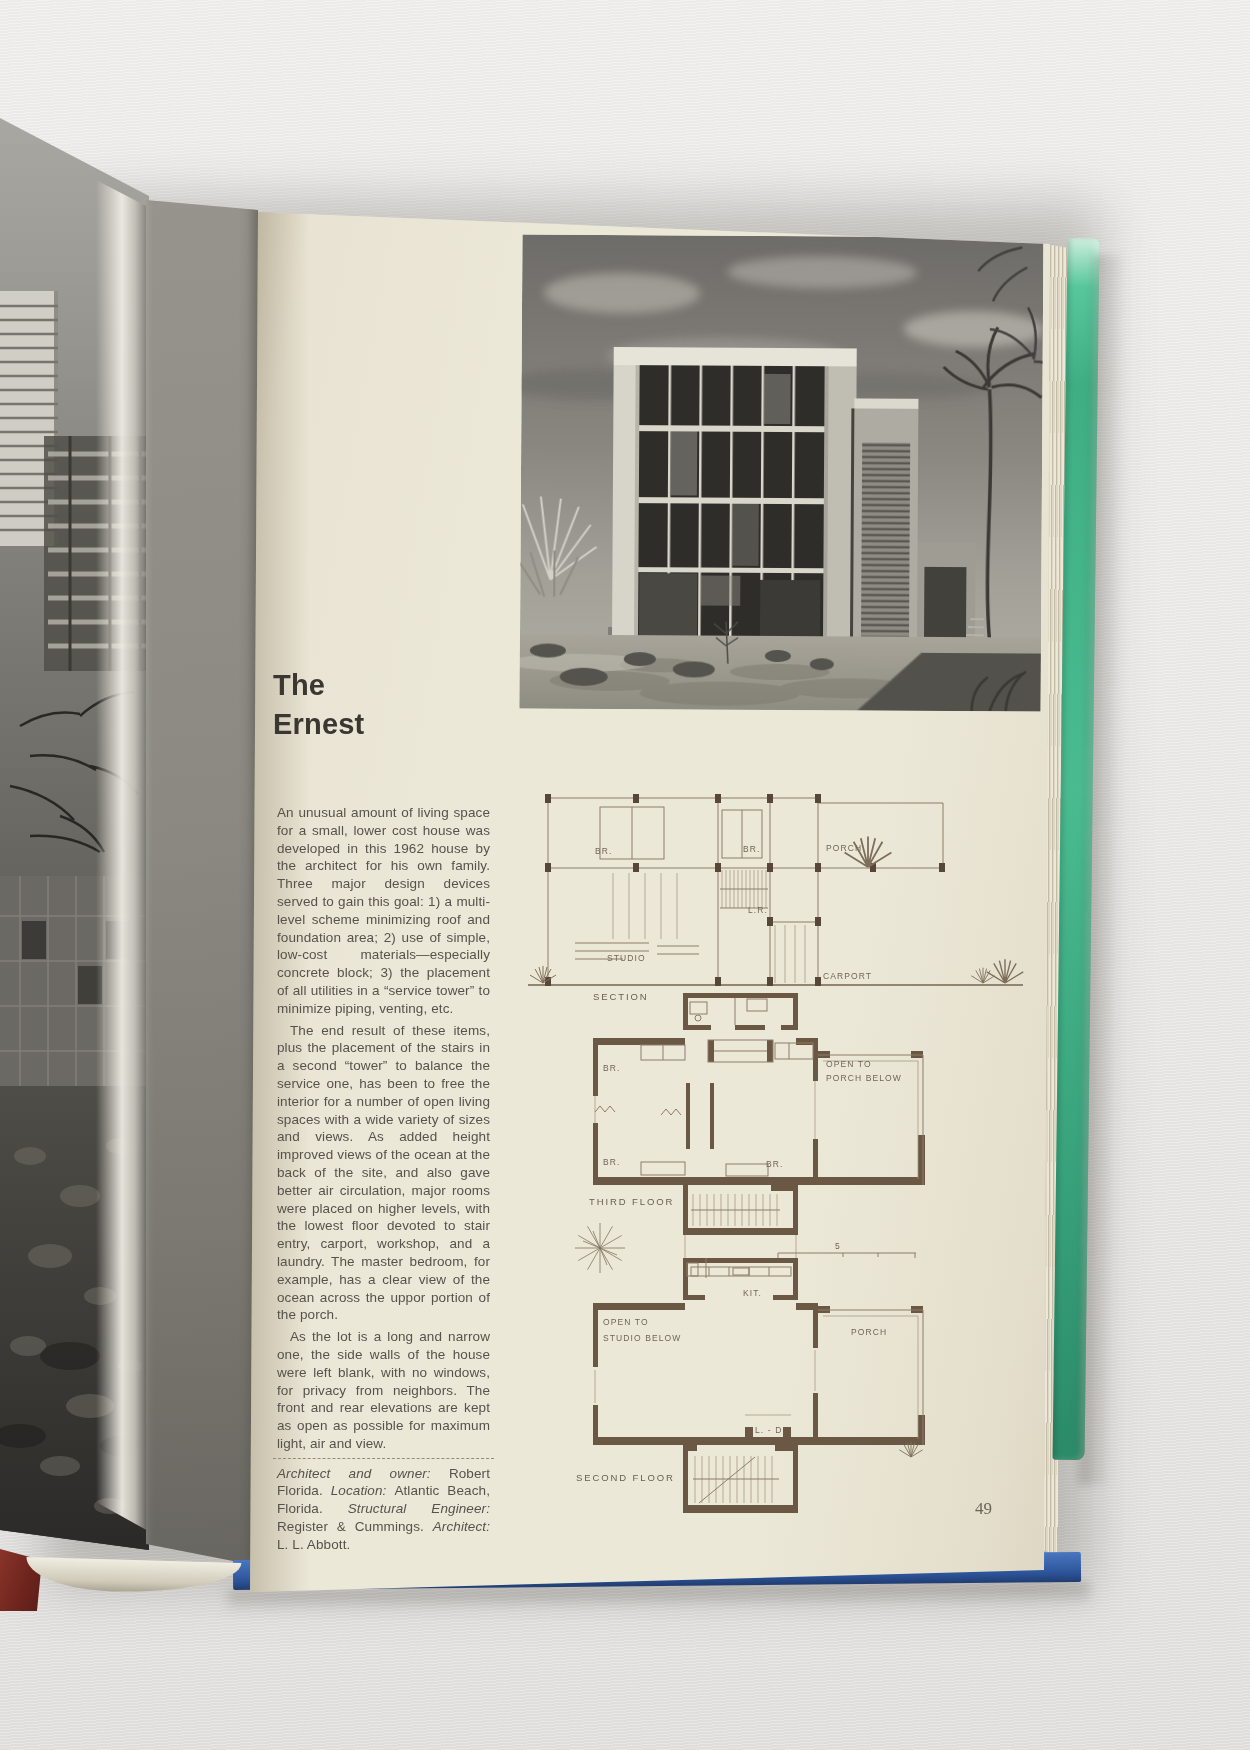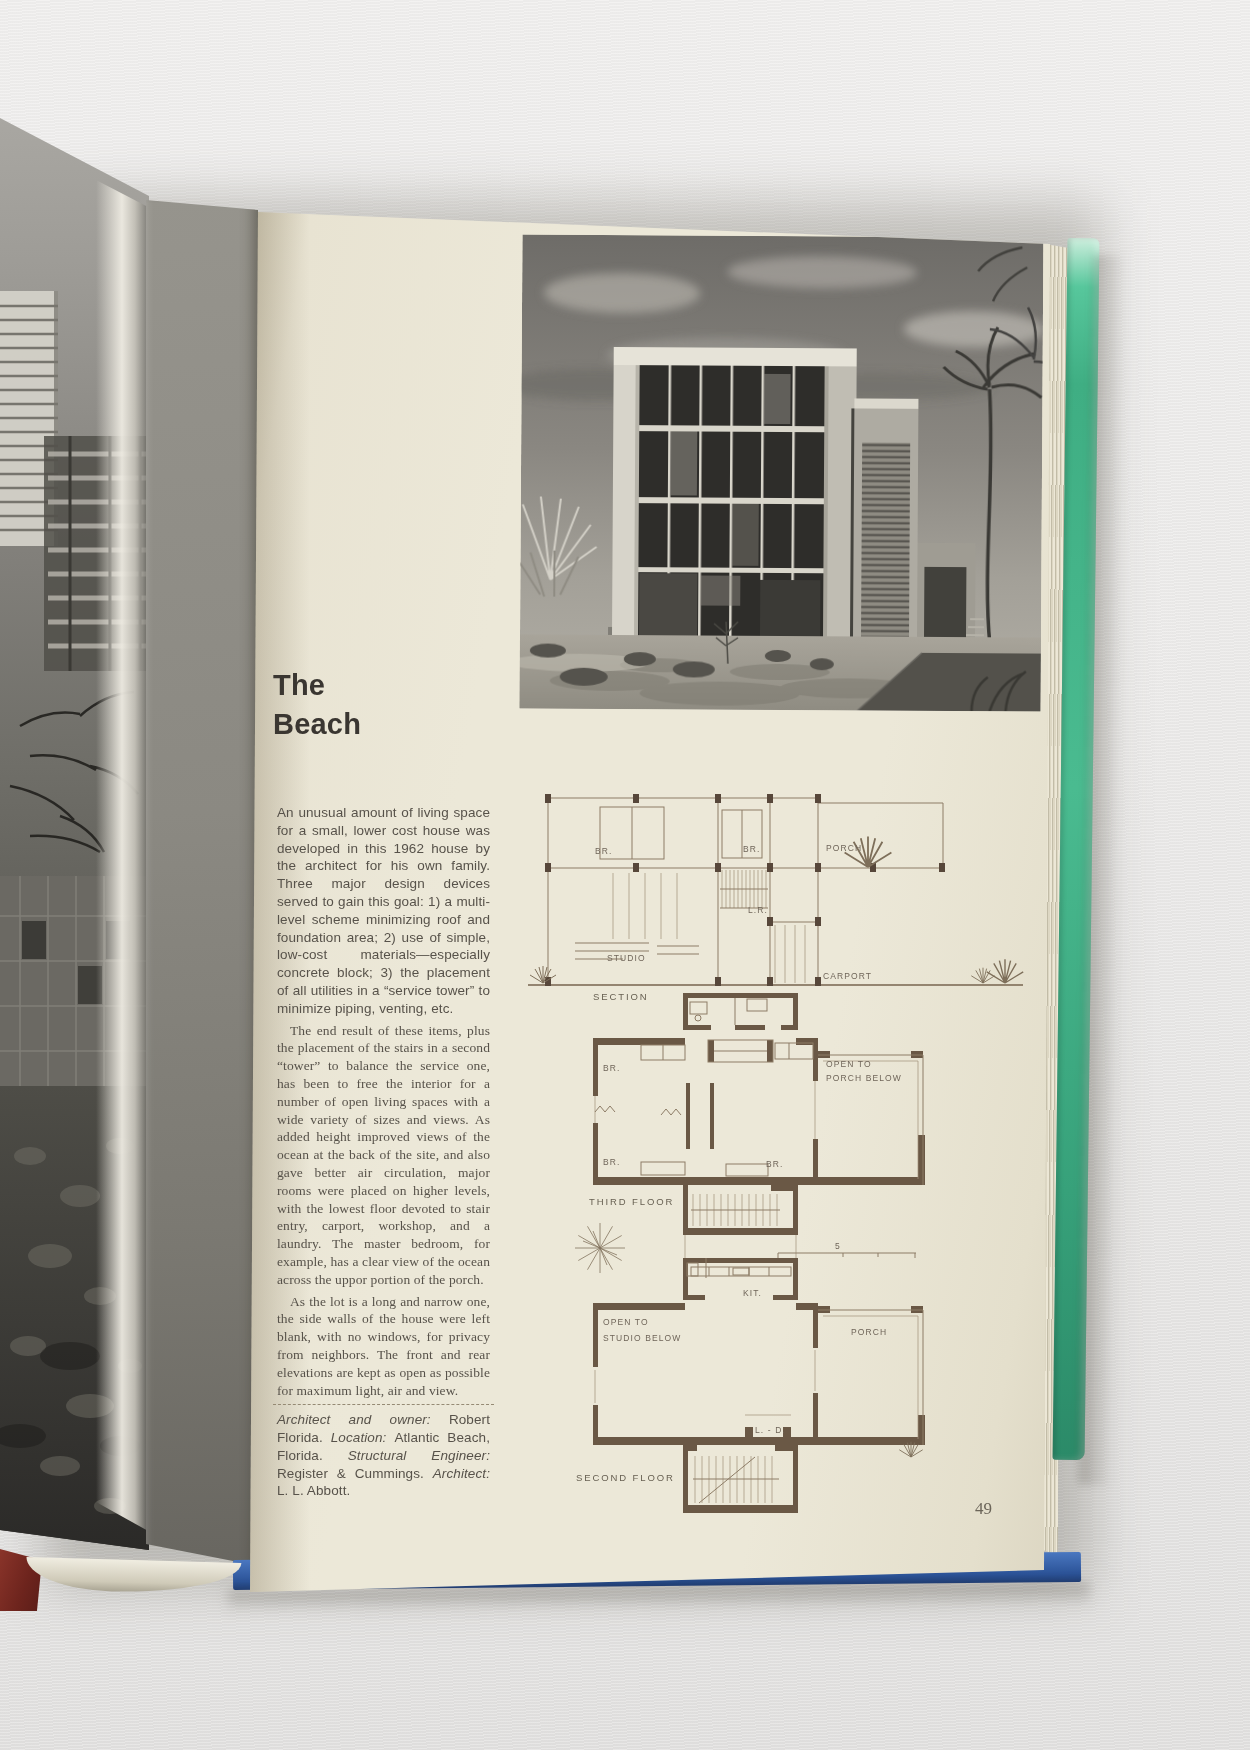--- a/index.html
+++ b/index.html
@@ -60,21 +60,21 @@
     background:linear-gradient(to right, rgba(105,90,60,.28), rgba(105,90,60,0));}
 
   .house-photo{left:271px;top:34px;width:521px;height:474px;transform:rotate(.35deg);overflow:hidden;}
   .house-photo svg{display:block;width:100%;height:100%;}
 
   .title-block{left:23px;top:464px;width:232px;color:#3a3631;
     font-size:29px;font-weight:700;line-height:39px;letter-spacing:.2px;}
   .text-col{left:23px;top:598px;width:221px;color:#57524a;
     font-size:13.5px;line-height:17.8px;text-align:justify;letter-spacing:.1px;}
   .text-col p{margin:4px;}
-  .text-col p.indent{text-indent:13px;font-family:Liberation Serif, serif;}
+  .text-col p.indent{text-indent:13px;}
   .divider{border:0;border-top:1.2px dashed #958a74;margin:5px 0 6px 0;width:100%;}
   .credits{margin:0;}
   .credit-label{font-style:italic;}
 
   .plans{left:273px;top:513px;width:512px;height:812px;}
   .plans svg{display:block;width:100%;height:100%;}
 
   
   .wall{fill:#6a5845;}
   .pier{fill:#57473a;}
@@ -266,21 +266,21 @@
         </g>
         <g stroke="#393833" stroke-width="2.5" fill="none">
           <path d="M470 474q10 -30 34 -38M486 474q2 -26 20 -40M452 474q0 -22 16 -34"></path>
         </g>
       </g>
     </svg>
   </div>
 
   <div class="abs title-block">
     <div>The</div>
-    <div>Beach</div>
+    <div>Ernest</div>
   </div>
 
   <div class="abs text-col">
     <p>An unusual amount of living space for a small, lower cost house was developed in this 1962 house by the architect for his own family. Three major design devices served to gain this goal: 1) a multi-level scheme minimizing roof and foundation area; 2) use of simple, low-cost materials—especially concrete block; 3) the placement of all utilities in a “service tower” to minimize piping, venting, etc.</p>
     <p class="indent">The end result of these items, plus the placement of the stairs in a second “tower” to balance the service one, has been to free the interior for a number of open living spaces with a wide variety of sizes and views. As added height improved views of the ocean at the back of the site, and also gave better air circulation, major rooms were placed on higher levels, with the lowest floor devoted to stair entry, carport, workshop, and a laundry. The master bedroom, for example, has a clear view of the ocean across the uppor portion of the porch.</p>
     <p class="indent">As the lot is a long and narrow one, the side walls of the house were left blank, with no windows, for privacy from neighbors. The front and rear elevations are kept as open as possible for maximum light, air and view.</p>
     <hr class="divider">
     <p class="credits"><span class="credit-label">Architect and owner: </span><span>Robert Florida. </span><span class="credit-label">Location: </span><span>Atlantic Beach, Florida. </span><span class="credit-label">Structural Engineer: </span><span>Register &amp; Cummings. </span><span class="credit-label">Architect: </span><span>L. L. Abbott.</span></p>
   </div>
 

